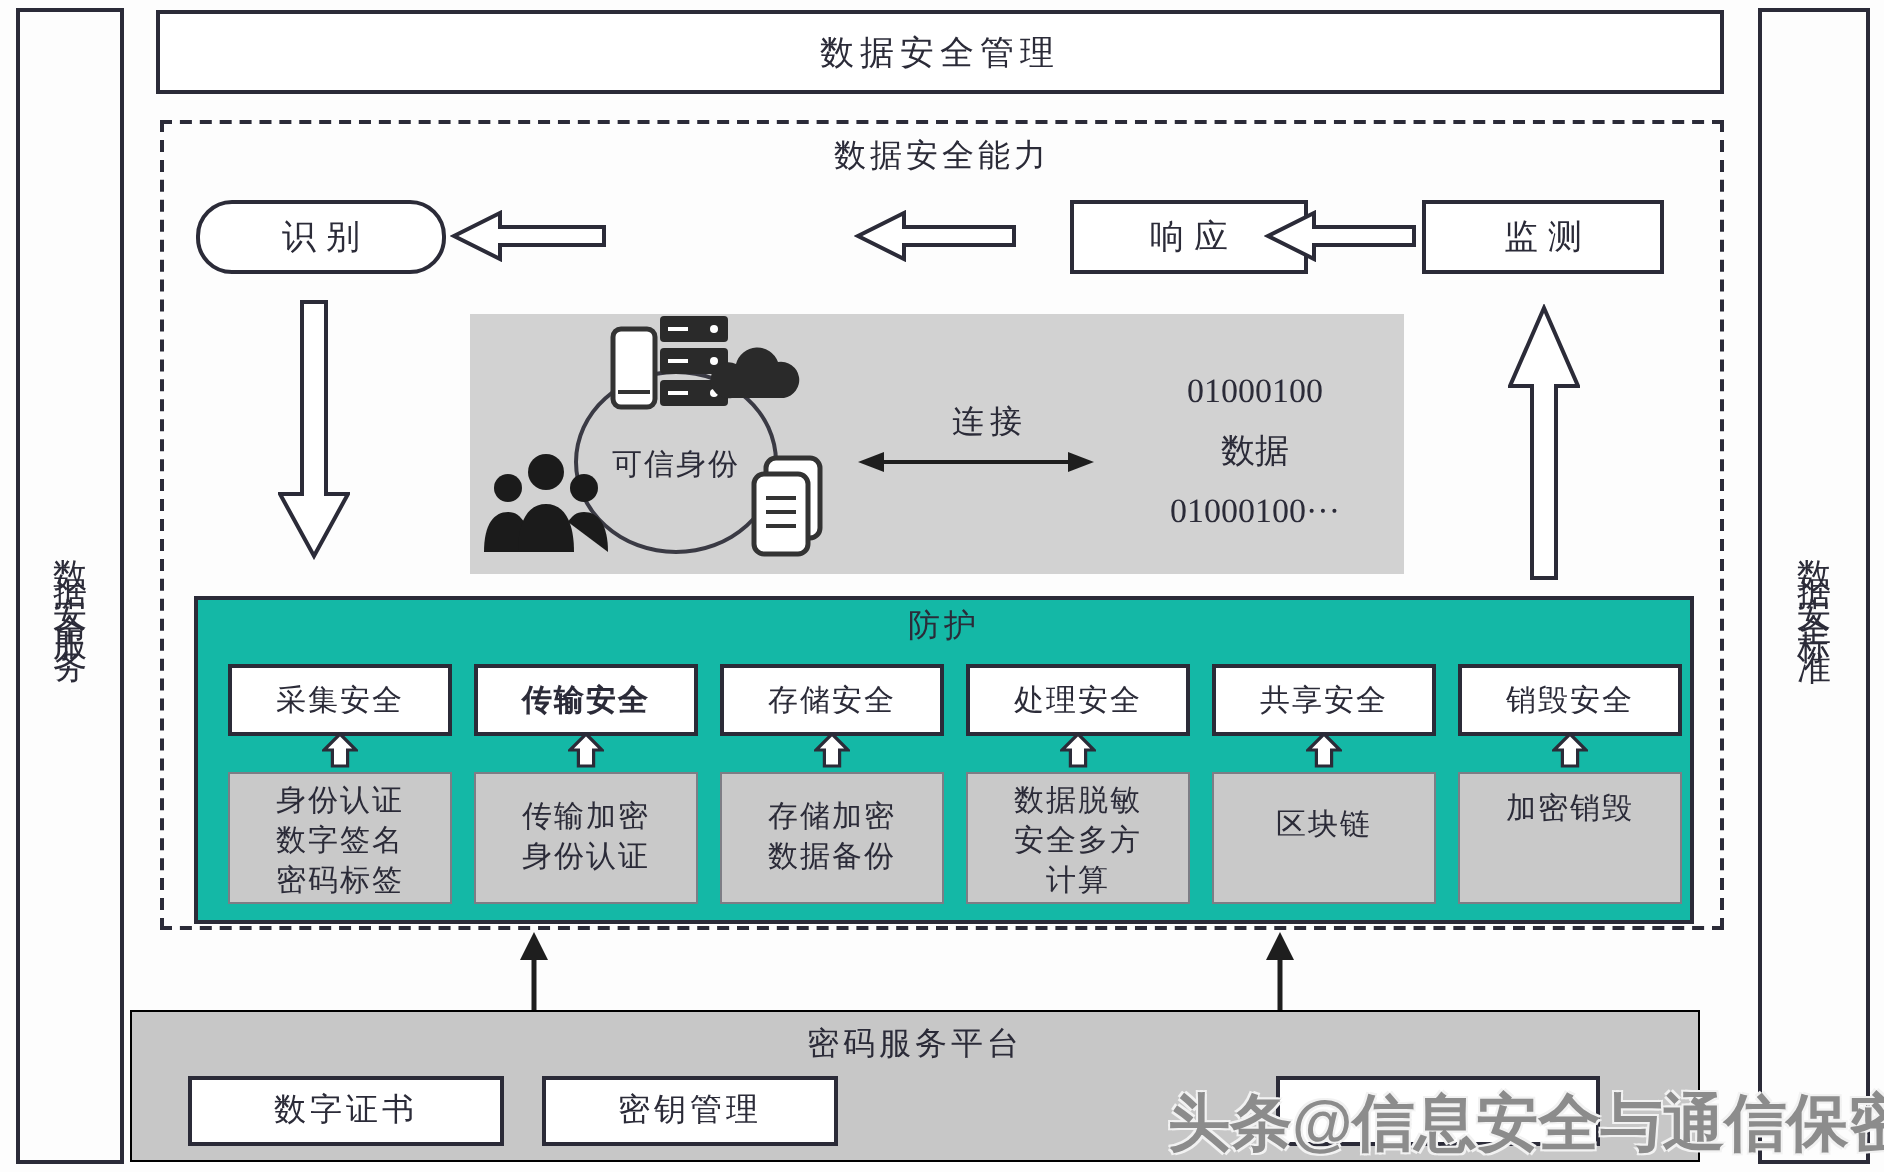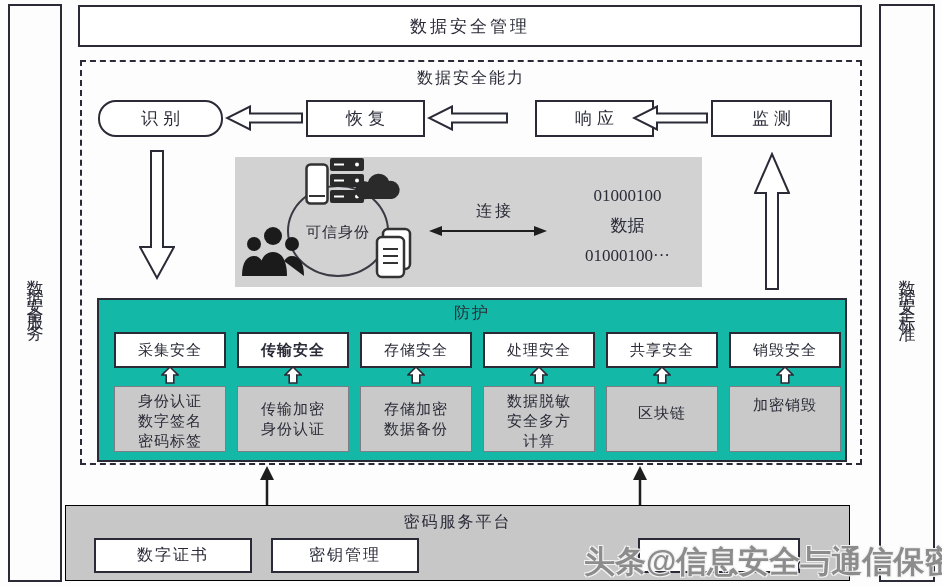--- a/index.html
+++ b/index.html
@@ -76,23 +76,20 @@
 
   <div class="dashed-box">
     <div class="cap-title">数据安全能力</div>
 
     <div class="wbox flow-box" style="left:16px;width:125px;border-radius:18px;">
       <span>识别</span>
       </div>
     <svg class="flow-arrow" style="left:143px;" width="79" height="26">
       <polygon points="77,8.5 25,8.5 25,1.5 2,13 25,24.5 25,17.5 77,17.5" fill="#ffffff" stroke="#2b2b38" stroke-width="2"></polygon>
       </svg>
-    <div class="wbox flow-box" style="left:224px;width:119px;">
-      <span>恢复</span>
-      </div>
     <svg class="flow-arrow" style="left:345px;" width="82" height="26">
       <polygon points="80,8.5 25,8.5 25,1.5 2,13 25,24.5 25,17.5 80,17.5" fill="#ffffff" stroke="#2b2b38" stroke-width="2"></polygon>
       </svg>
     <div class="wbox flow-box" style="left:429px;width:119px;margin-left:24px;">
       <span>响应</span>
       </div>
     <svg class="flow-arrow" style="left:550px;" width="77" height="26">
       <polygon points="75,8.5 25,8.5 25,1.5 2,13 25,24.5 25,17.5 75,17.5" fill="#ffffff" stroke="#2b2b38" stroke-width="2"></polygon>
       </svg>
     <div class="wbox flow-box" style="left:629px;width:121px;">

